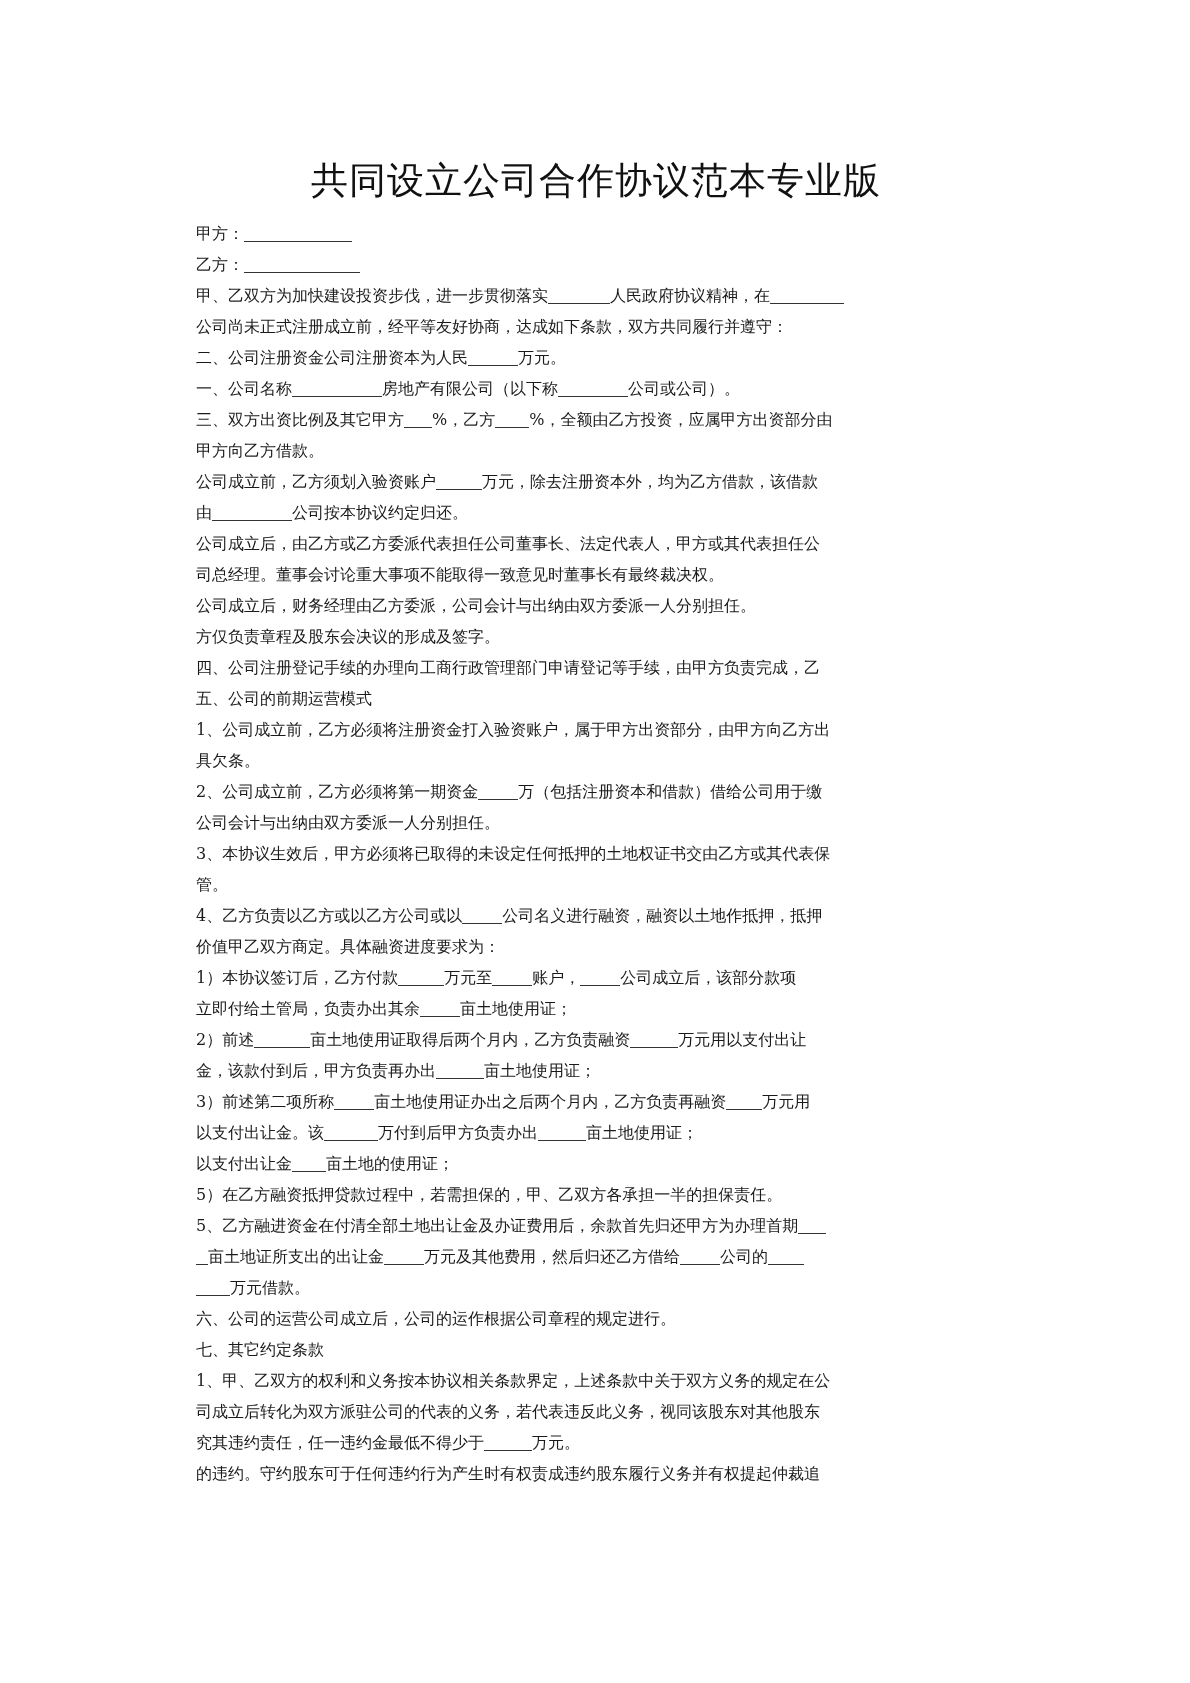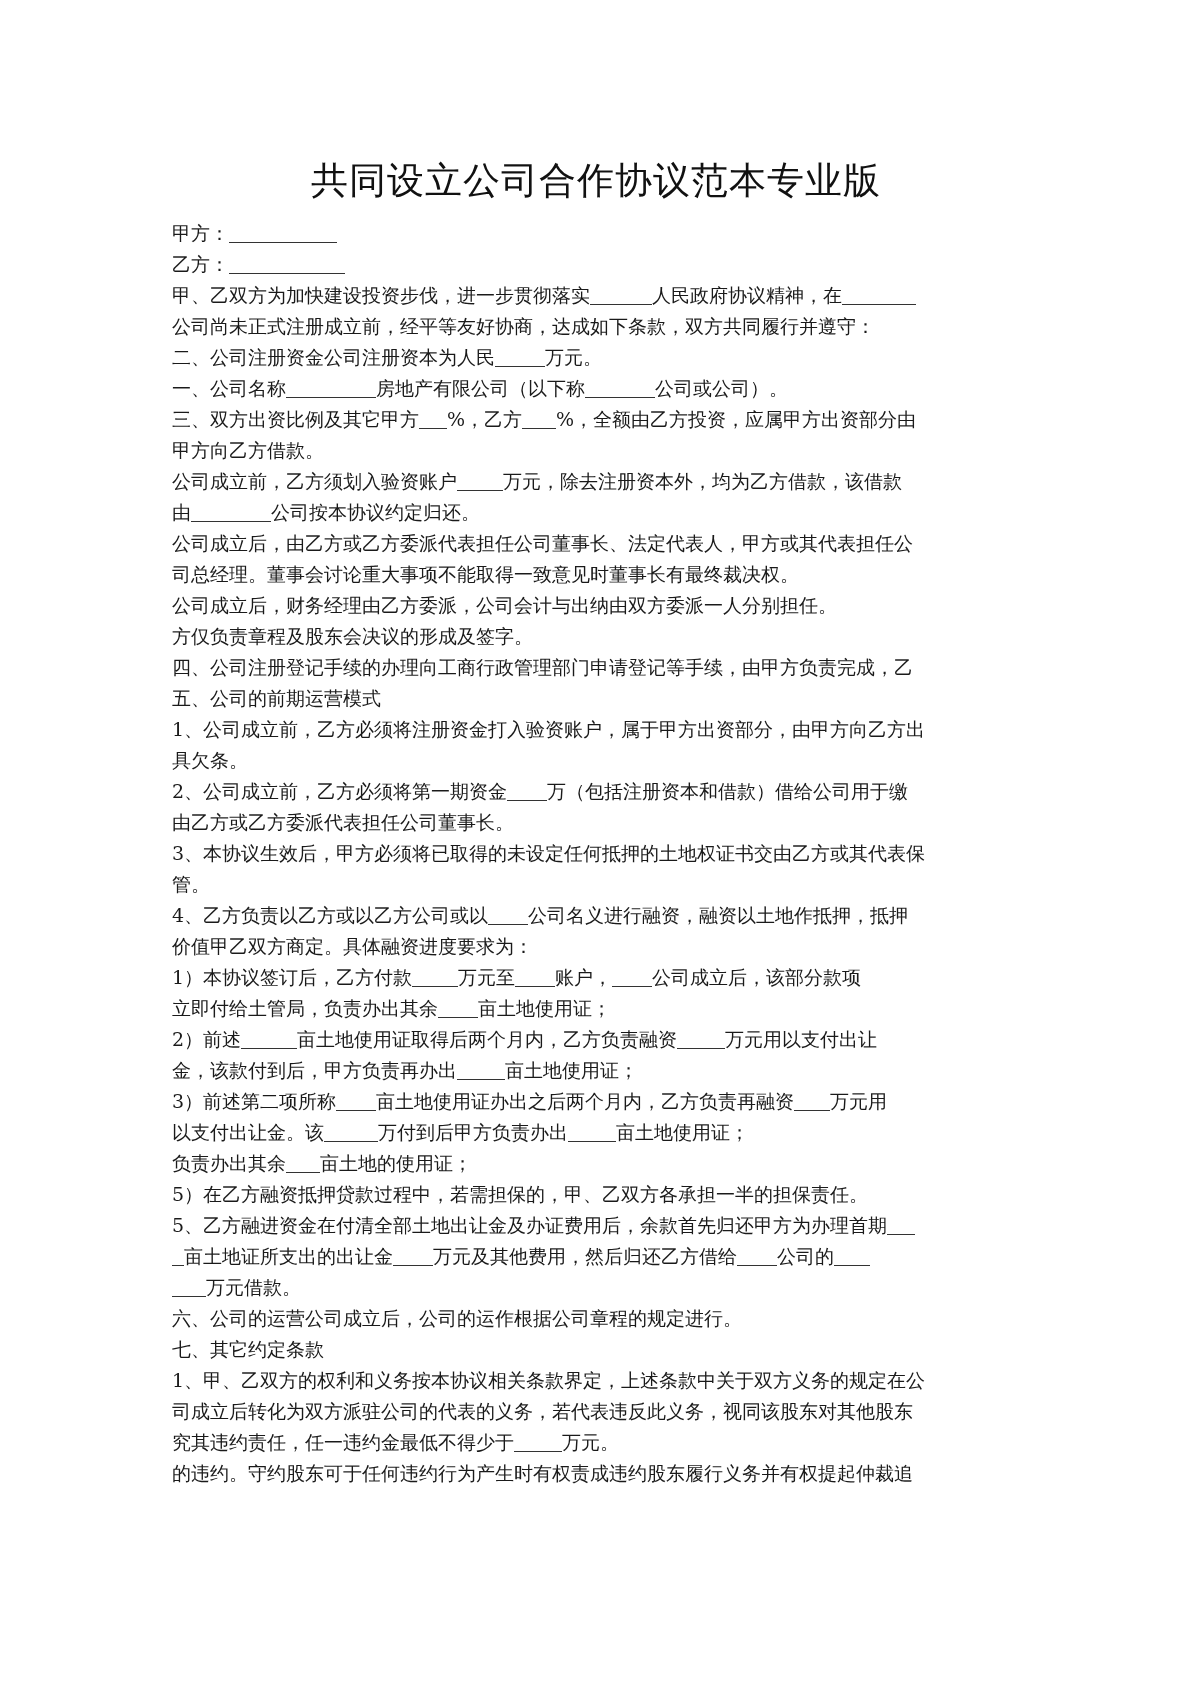--- a/index.html
+++ b/index.html
@@ -3,21 +3,21 @@
 <meta charset="utf-8">
 <style>
   html, body { margin: 0; padding: 0; background: #ffffff; }
   body { width: 1190px; height: 1683px; position: relative; overflow: hidden; }
   .page { position: absolute; left: 172px; top: 0; width: 848px; color: #1a1a1a;
           font-family: "DejaVu Serif", "Liberation Serif", serif; }
   .title { position: absolute; left: 0; top: 156px; width: 848px; text-align: center;
            font-family: "DejaVu Sans", "Liberation Sans", sans-serif; font-weight: normal;
            font-size: 37px; letter-spacing: 1px; color: #111; margin: 0; }
   .body { position: absolute; left: 0; top: 218px; width: 848px; }
-  .line { font-size: 19px; line-height: 31px; height: 31px; white-space: nowrap; overflow: hidden; }
+  .line { font-size: 16px; line-height: 31px; height: 31px; white-space: nowrap; overflow: hidden; margin-left: 24px; }
   .blank { display: inline-block; border-bottom: 1px solid #333; height: 20px; vertical-align: -3px; }
 </style>
 </head>
 <body>
 
 <div class="page">
   <h1 class="title">共同设立公司合作协议范本专业版</h1>
   <div class="body" id="doc-body">
       <div class="line"><span>甲方：</span><span class="blank" style="width: 108px;"></span></div>
       <div class="line"><span>乙方：</span><span class="blank" style="width: 116px;"></span></div>
@@ -31,32 +31,32 @@
       <div class="line"><span>由</span><span class="blank" style="width: 80px;"></span><span>公司按本协议约定归还。</span></div>
       <div class="line"><span>公司成立后，由乙方或乙方委派代表担任公司董事长、法定代表人，甲方或其代表担任公</span></div>
       <div class="line"><span>司总经理。董事会讨论重大事项不能取得一致意见时董事长有最终裁决权。</span></div>
       <div class="line"><span>公司成立后，财务经理由乙方委派，公司会计与出纳由双方委派一人分别担任。</span></div>
       <div class="line"><span>方仅负责章程及股东会决议的形成及签字。</span></div>
       <div class="line"><span>四、公司注册登记手续的办理向工商行政管理部门申请登记等手续，由甲方负责完成，乙</span></div>
       <div class="line"><span>五、公司的前期运营模式</span></div>
       <div class="line"><span>1、公司成立前，乙方必须将注册资金打入验资账户，属于甲方出资部分，由甲方向乙方出</span></div>
       <div class="line"><span>具欠条。</span></div>
       <div class="line"><span>2、公司成立前，乙方必须将第一期资金</span><span class="blank" style="width: 40px;"></span><span>万（包括注册资本和借款）借给公司用于缴</span></div>
-      <div class="line"><span>由乙方或乙方委派代表担任公司董事长。</span></div>
+      <div class="line"><span>公司会计与出纳由双方委派一人分别担任。</span></div>
       <div class="line"><span>3、本协议生效后，甲方必须将已取得的未设定任何抵押的土地权证书交由乙方或其代表保</span></div>
       <div class="line"><span>管。</span></div>
       <div class="line"><span>4、乙方负责以乙方或以乙方公司或以</span><span class="blank" style="width: 40px;"></span><span>公司名义进行融资，融资以土地作抵押，抵押</span></div>
       <div class="line"><span>价值甲乙双方商定。具体融资进度要求为：</span></div>
       <div class="line"><span>1）本协议签订后，乙方付款</span><span class="blank" style="width: 46px;"></span><span>万元至</span><span class="blank" style="width: 40px;"></span><span>账户，</span><span class="blank" style="width: 40px;"></span><span>公司成立后，该部分款项</span></div>
       <div class="line"><span>立即付给土管局，负责办出其余</span><span class="blank" style="width: 40px;"></span><span>亩土地使用证；</span></div>
       <div class="line"><span>2）前述</span><span class="blank" style="width: 56px;"></span><span>亩土地使用证取得后两个月内，乙方负责融资</span><span class="blank" style="width: 48px;"></span><span>万元用以支付出让</span></div>
       <div class="line"><span>金，该款付到后，甲方负责再办出</span><span class="blank" style="width: 48px;"></span><span>亩土地使用证；</span></div>
       <div class="line"><span>3）前述第二项所称</span><span class="blank" style="width: 40px;"></span><span>亩土地使用证办出之后两个月内，乙方负责再融资</span><span class="blank" style="width: 36px;"></span><span>万元用</span></div>
       <div class="line"><span>以支付出让金。该</span><span class="blank" style="width: 54px;"></span><span>万付到后甲方负责办出</span><span class="blank" style="width: 48px;"></span><span>亩土地使用证；</span></div>
-      <div class="line"><span>负责办出其余</span><span class="blank" style="width: 34px;"></span><span>亩土地的使用证；</span></div>
+      <div class="line"><span>以支付出让金</span><span class="blank" style="width: 34px;"></span><span>亩土地的使用证；</span></div>
       <div class="line"><span>5）在乙方融资抵押贷款过程中，若需担保的，甲、乙双方各承担一半的担保责任。</span></div>
       <div class="line"><span>5、乙方融进资金在付清全部土地出让金及办证费用后，余款首先归还甲方为办理首期</span><span class="blank" style="width: 28px;"></span></div>
       <div class="line"><span class="blank" style="width: 12px;"></span><span>亩土地证所支出的出让金</span><span class="blank" style="width: 40px;"></span><span>万元及其他费用，然后归还乙方借给</span><span class="blank" style="width: 40px;"></span><span>公司的</span><span class="blank" style="width: 36px;"></span></div>
       <div class="line"><span class="blank" style="width: 34px;"></span><span>万元借款。</span></div>
       <div class="line"><span>六、公司的运营公司成立后，公司的运作根据公司章程的规定进行。</span></div>
       <div class="line"><span>七、其它约定条款</span></div>
       <div class="line"><span>1、甲、乙双方的权利和义务按本协议相关条款界定，上述条款中关于双方义务的规定在公</span></div>
       <div class="line"><span>司成立后转化为双方派驻公司的代表的义务，若代表违反此义务，视同该股东对其他股东</span></div>
       <div class="line"><span>究其违约责任，任一违约金最低不得少于</span><span class="blank" style="width: 48px;"></span><span>万元。</span></div>
       <div class="line"><span>的违约。守约股东可于任何违约行为产生时有权责成违约股东履行义务并有权提起仲裁追</span></div>

